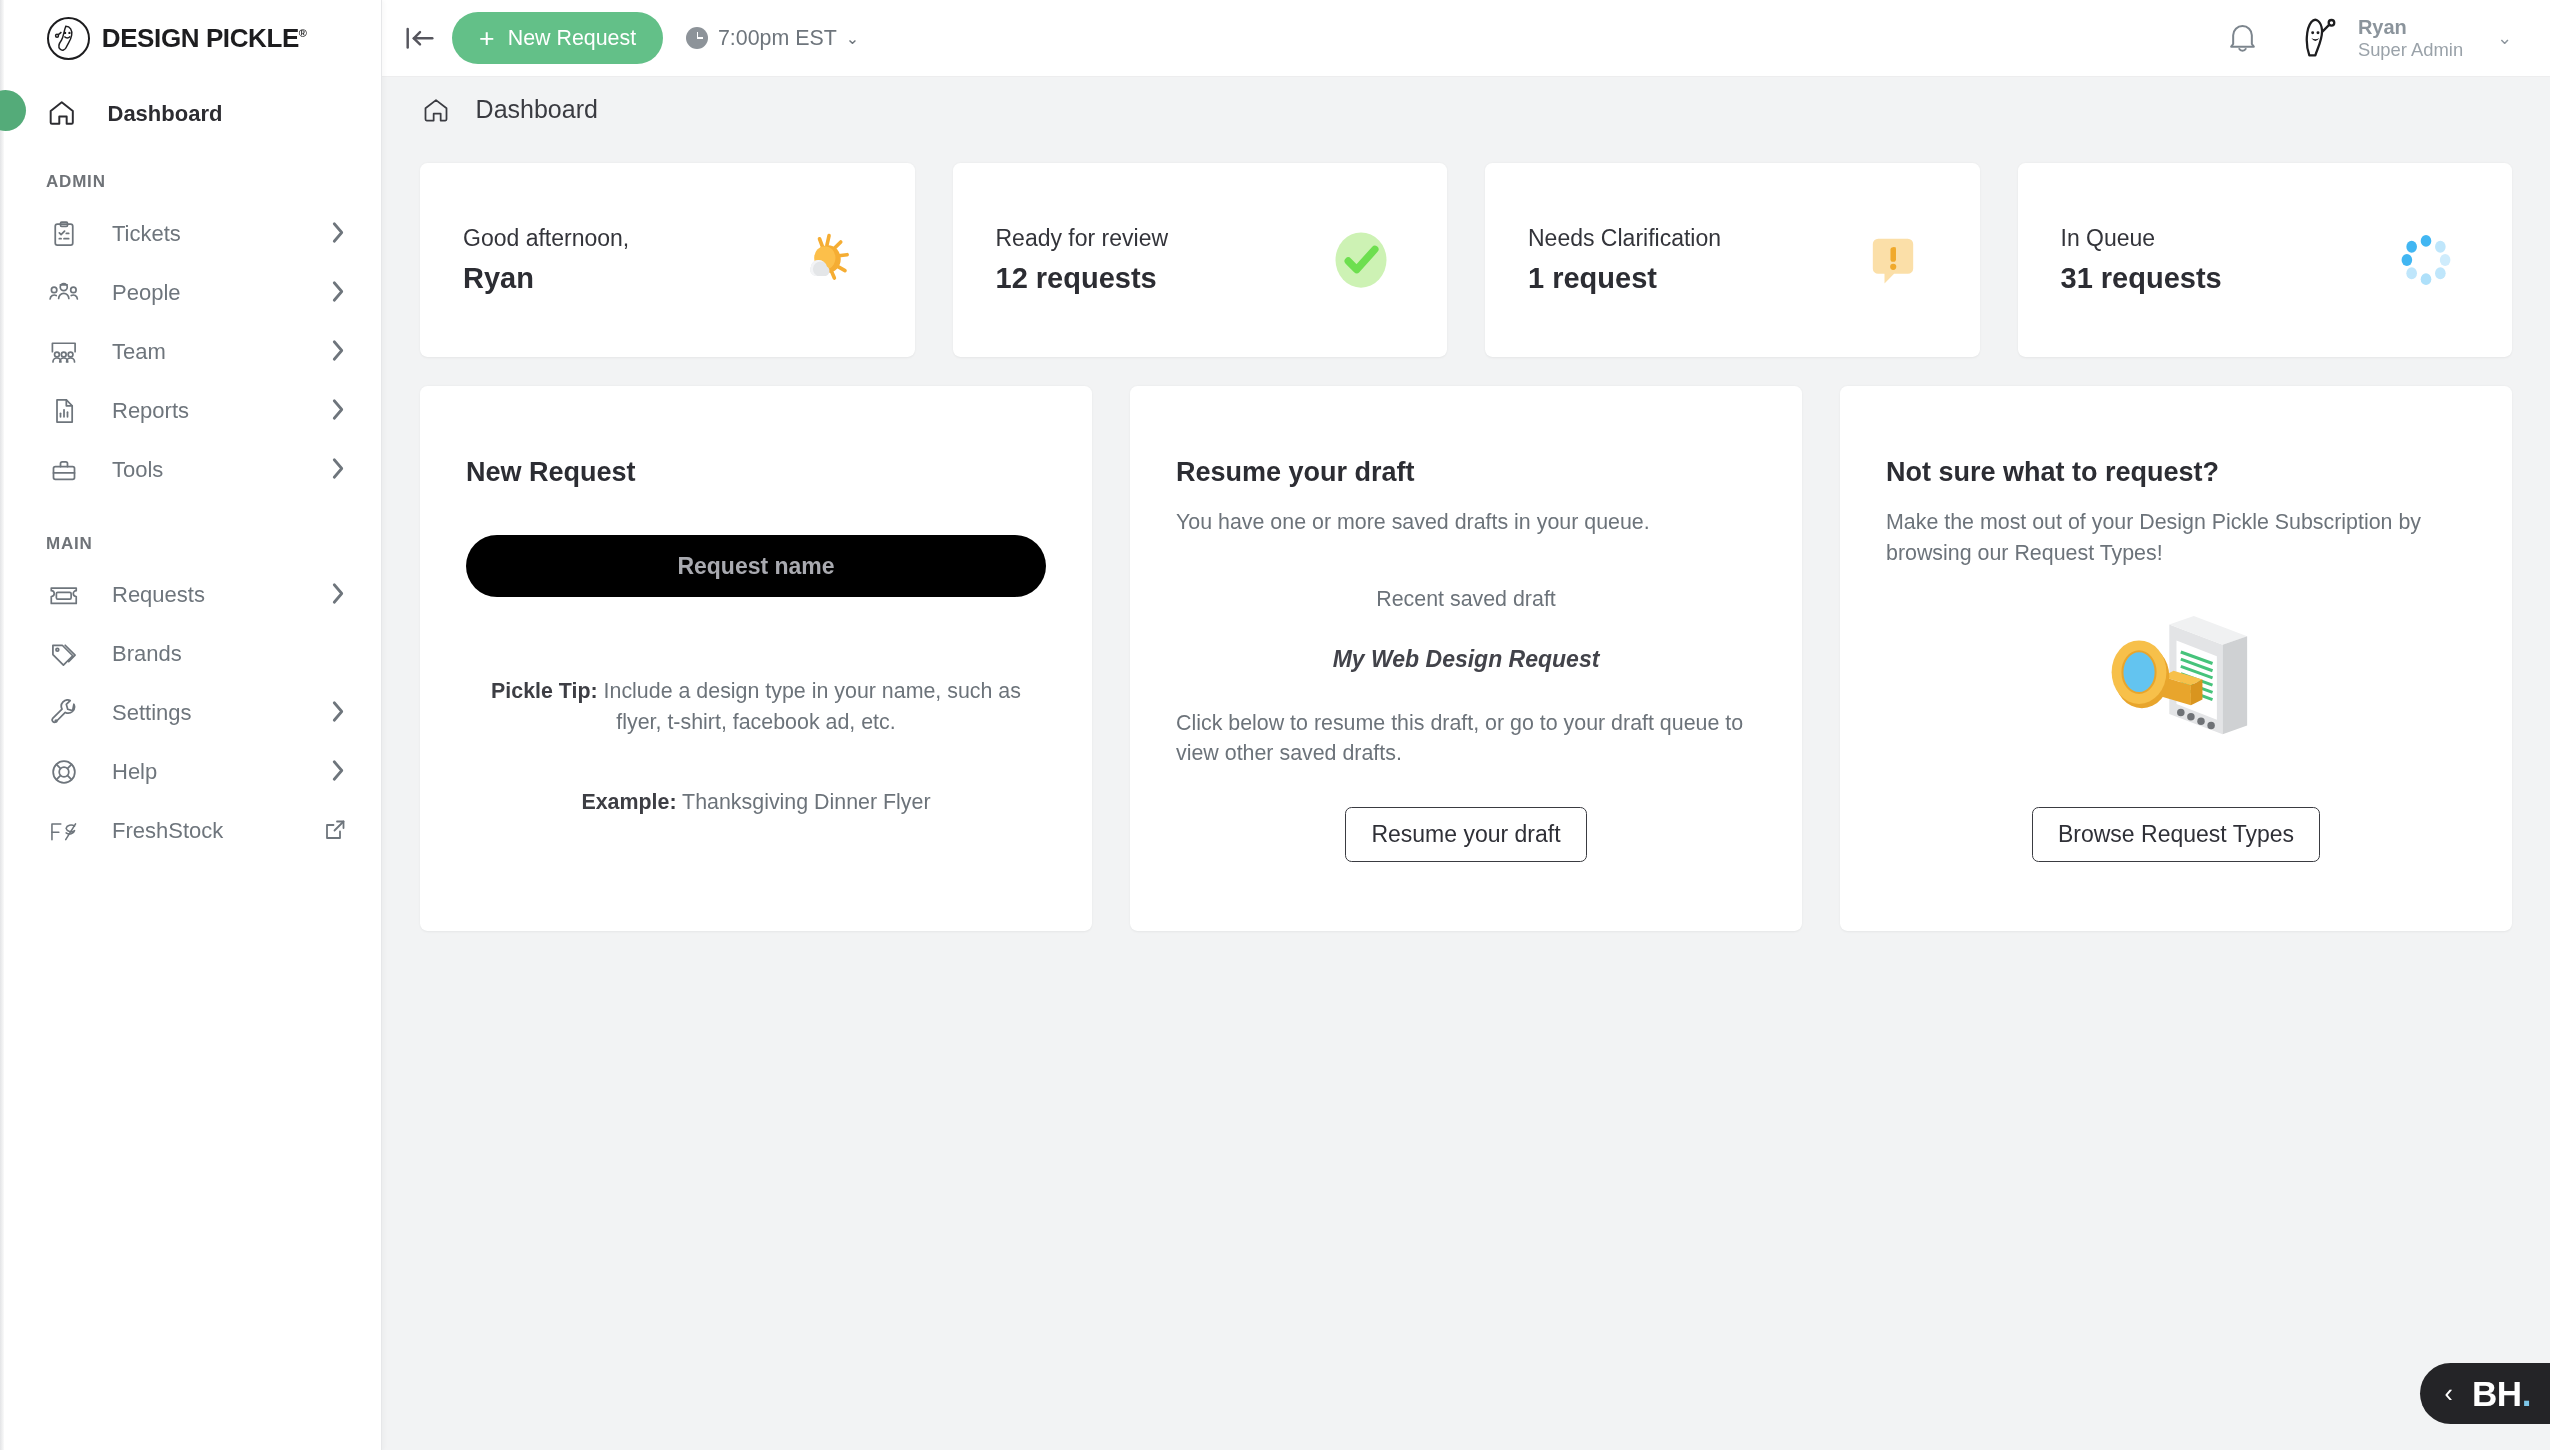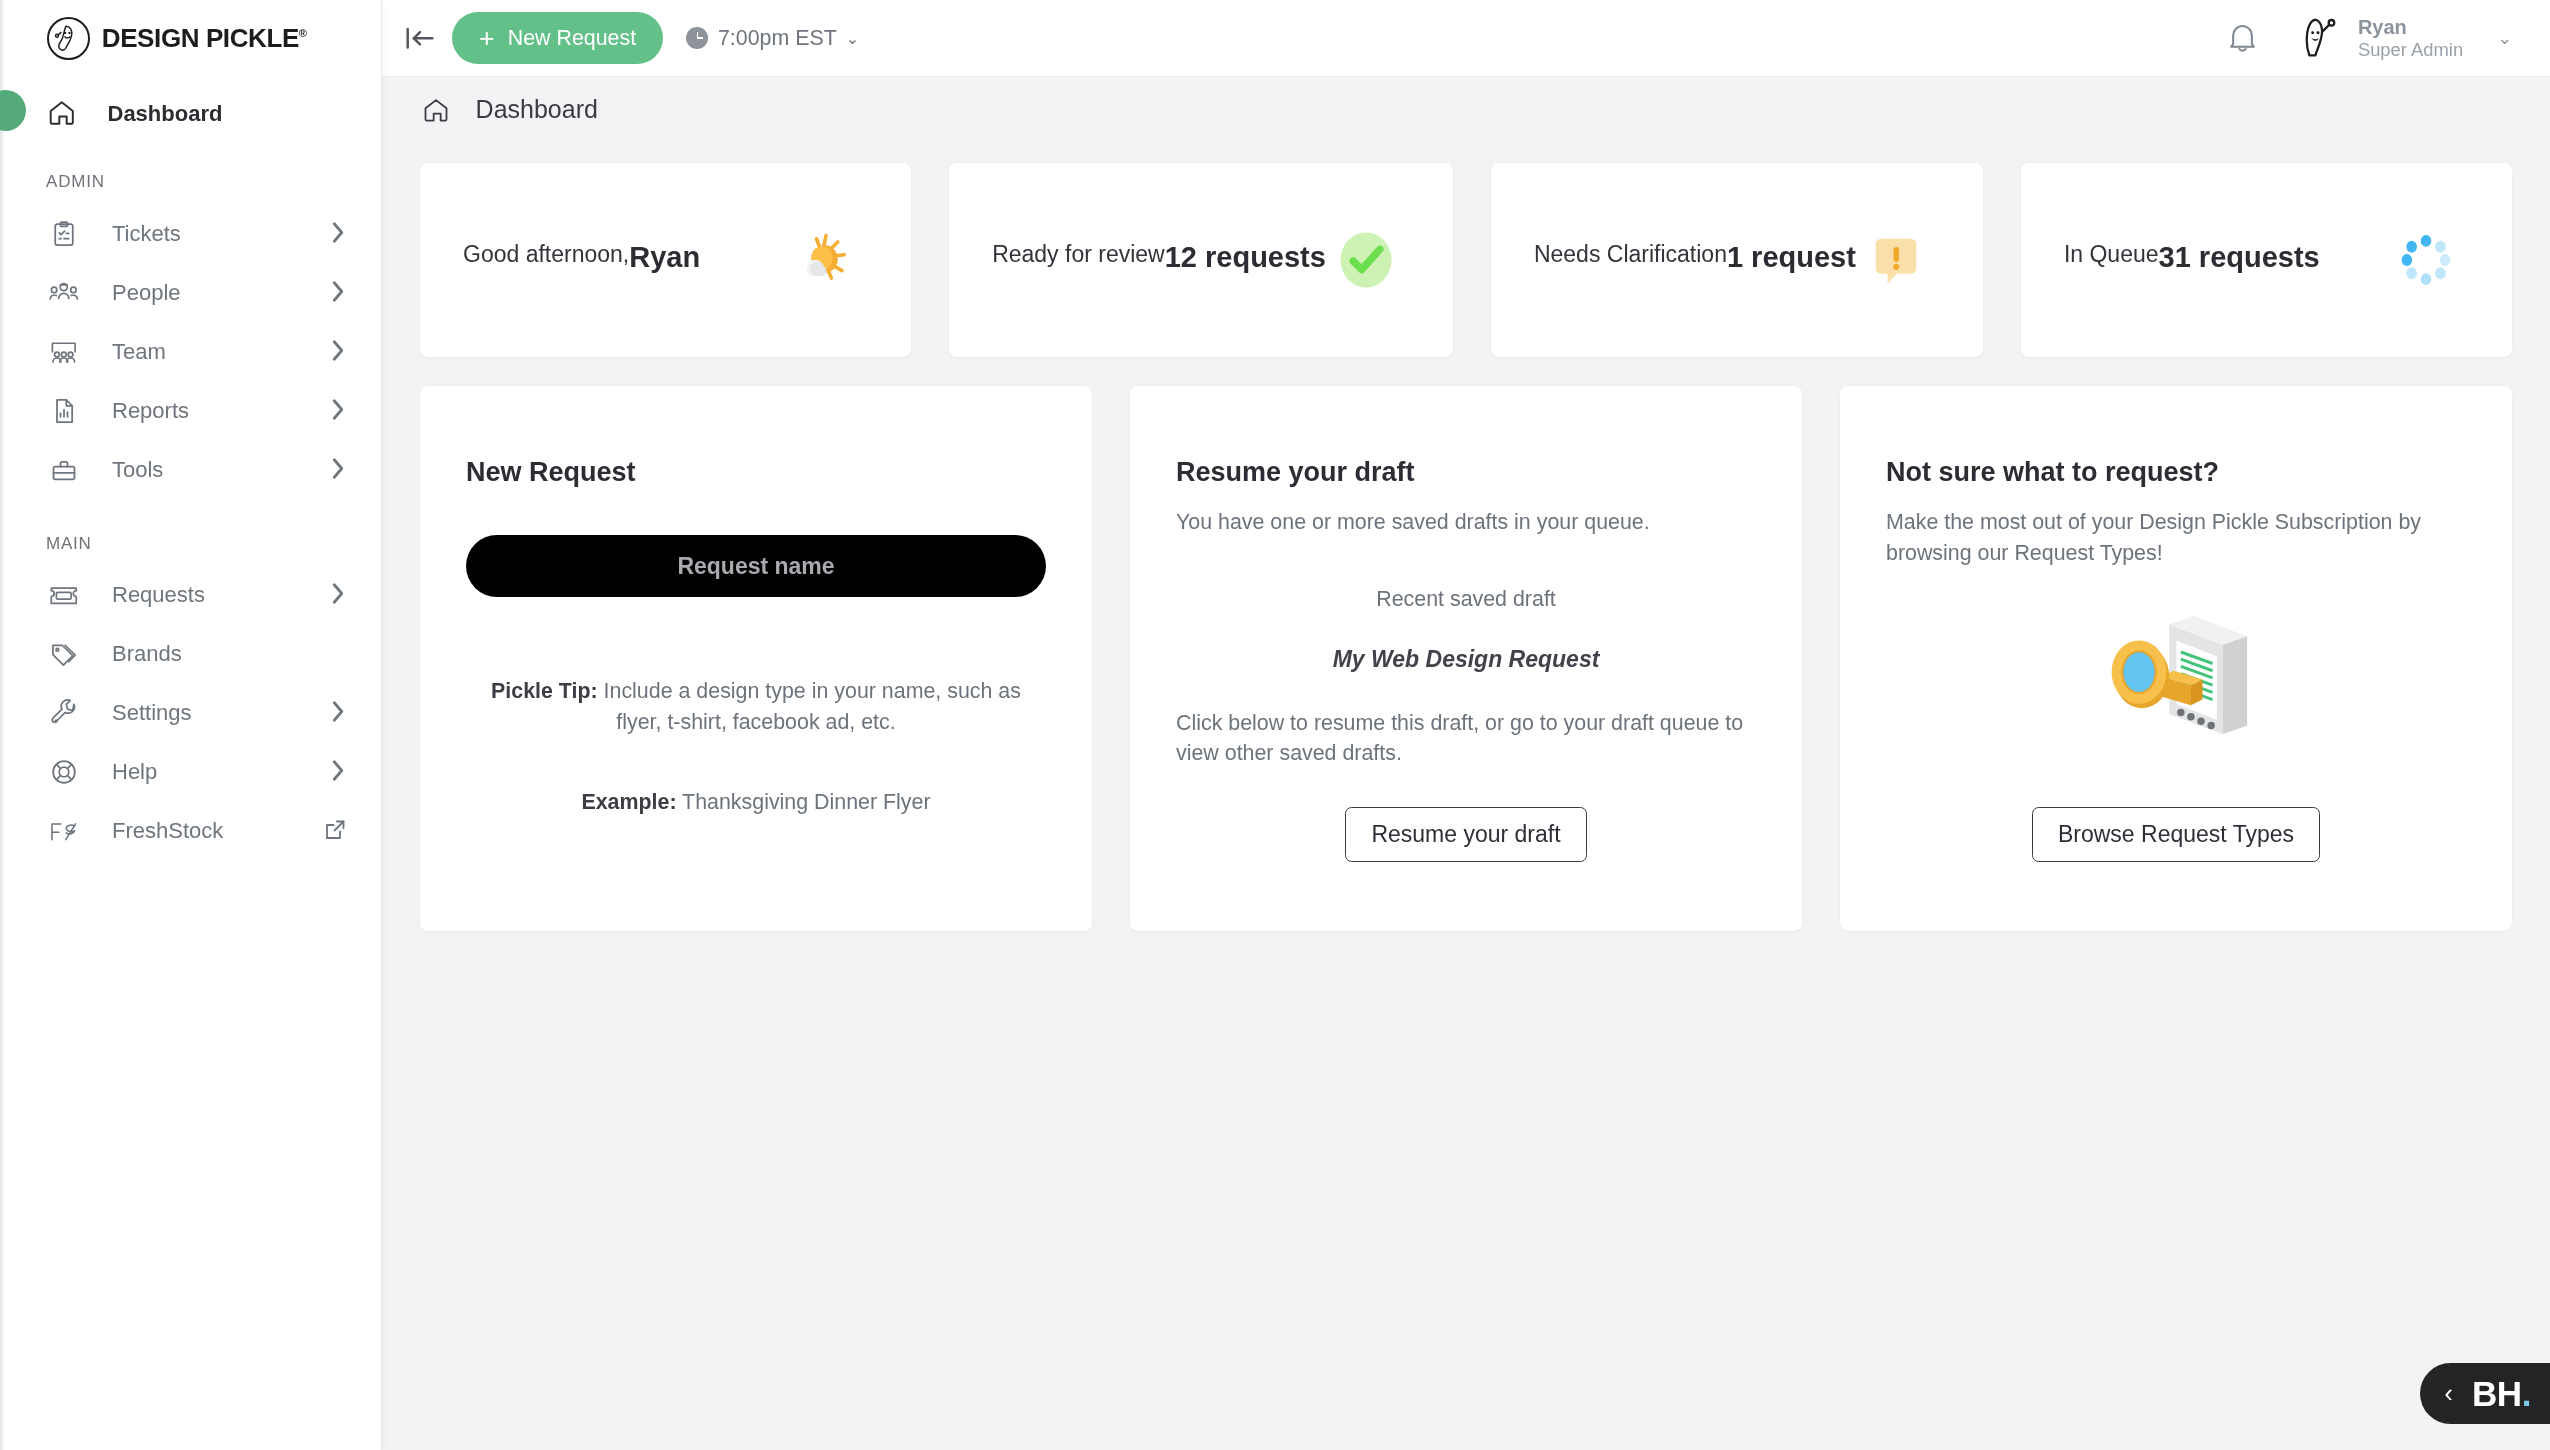--- a/index.html
+++ b/index.html
@@ -27,21 +27,21 @@
   .logo-text { font-size:26px; font-weight:bold; letter-spacing:-0.4px; color:#1d1d1f;
                margin-left:11.8px; white-space:nowrap; }
   .logo-text sup { font-size:11px; vertical-align:super; }
 
   .active-dot { position:absolute; left:-14.8px; top:90px; width:41px; height:41px;
                 border-radius:50%; background:#54ab79; }
 
   .nav-top { display:flex; align-items:center; height:47px; padding-left:47px; margin-top:13.3px; }
   .nav-top .nav-label { font-size:22px; font-weight:bold; color:#2c2c31; margin-left:31px; }
 
-  .sec-title { font-size:17px; font-weight:normal; letter-spacing:0.8px; color:#6f7378;
+  .sec-title { font-size:17px; font-weight:bold; letter-spacing:0.8px; color:#6f7378;
                padding-left:46px; margin-top:35px; margin-bottom:11.8px; }
 
   .nav-item { display:flex; align-items:center; height:59px; padding-left:47px; padding-right:35px;
               cursor:pointer; }
   .nav-item .ico { width:34px; height:34px; flex:0 0 34px; display:flex; align-items:center; justify-content:center; }
   .nav-item .nav-label { font-size:22px; color:#6e757c; margin-left:31px; flex:1; white-space:nowrap; }
   .nav-item .chev { color:#6e757c; font-size:19px; line-height:1; }
 
   
   .main { flex:1; height:1451px; display:flex; flex-direction:column; background:#f2f3f4; }
@@ -76,21 +76,21 @@
   .breadcrumb .bc-label { font-size:25px; color:#3a3b41; margin-left:23.6px; }
 
   .content { padding: 20.7px 38px 0 38px; }
 
   
   .stat-row { display:flex; gap:38px; }
   .stat-card { flex:1; background:#fff; border-radius:7.4px; height:194px;
                box-shadow:0 0.7px 2.2px rgba(0,0,0,0.055);
                display:flex; align-items:center; justify-content:space-between;
                padding: 0 46px 0 43px; }
-  .stat-left { display:flex; flex-direction:row; justify-content:center; }
+  .stat-left { display:flex; flex-direction:column; justify-content:center; }
   .stat-title { font-size:23px; color:#33343a; margin-bottom:10.3px; white-space:nowrap;}
   .stat-value { font-size:29px; font-weight:bold; color:#2c2d33; white-space:nowrap;}
   .stat-icon { width:81px; height:81px; flex:0 0 81px; display:flex; align-items:center; justify-content:center; }
 
   
   .panel-row { display:flex; gap:38px; margin-top:29.5px; }
   .panel { flex:1; background:#fff; border-radius:7.4px; height:545px;
            box-shadow:0 0.7px 2.2px rgba(0,0,0,0.055);
            padding:71px 46px 0 46px; position:relative; }
   .panel-title { font-size:27px; font-weight:bold; color:#2c2d33; margin-bottom:19px; }

